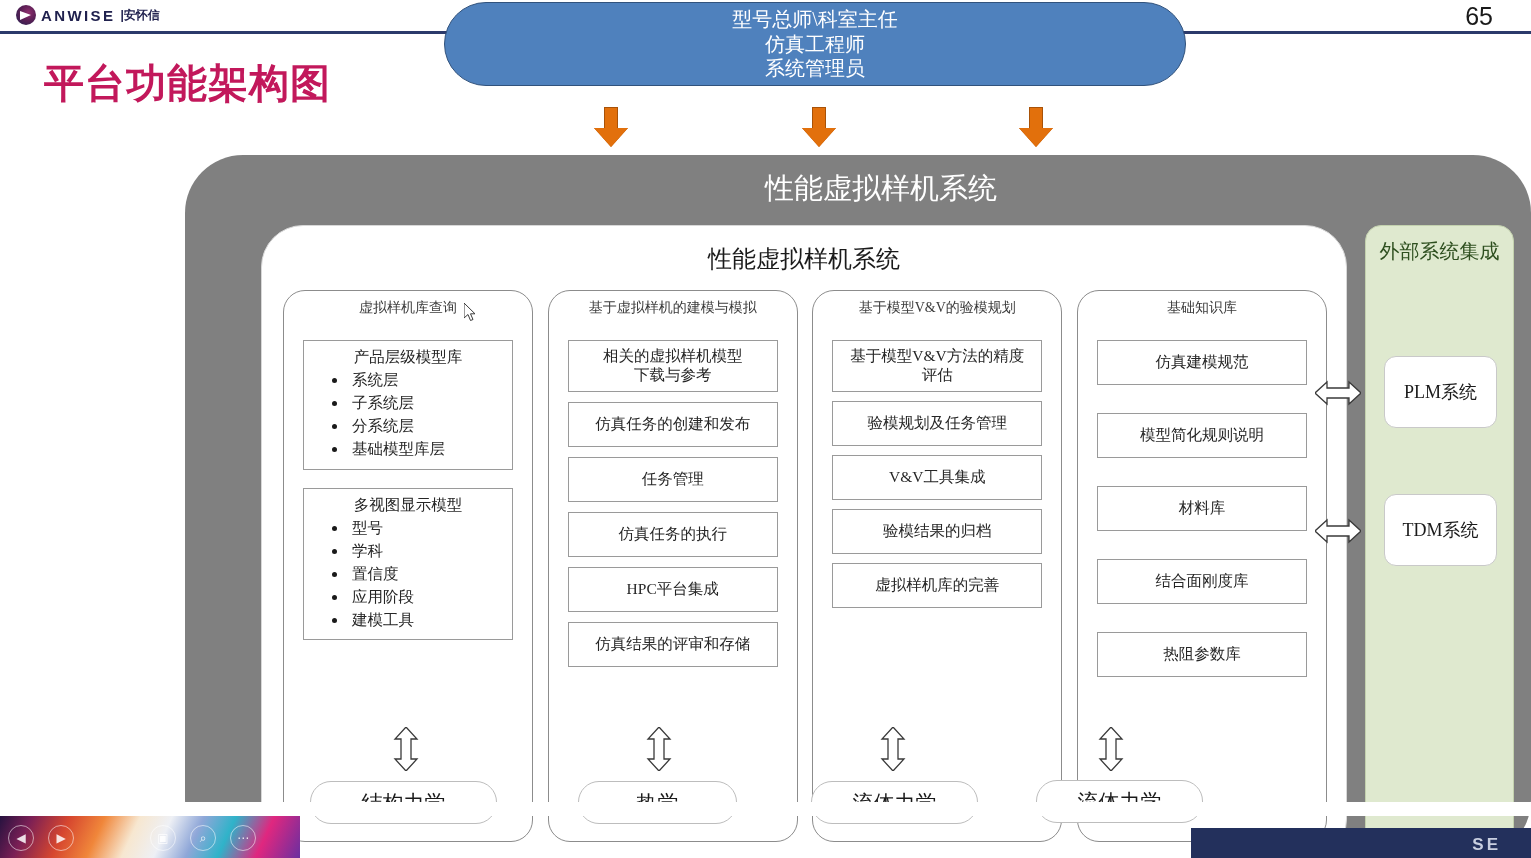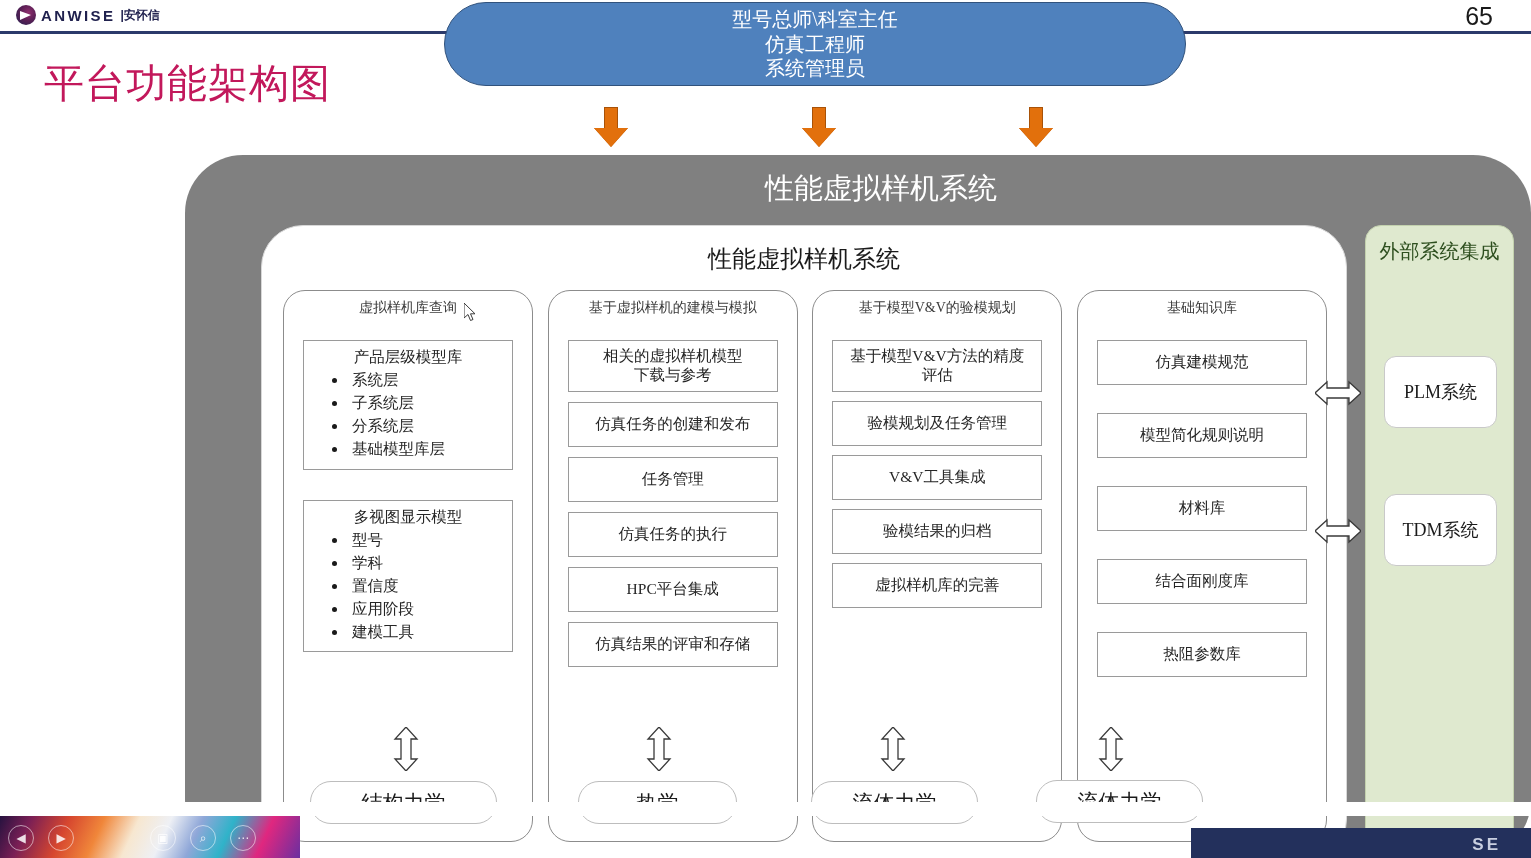--- a/index.html
+++ b/index.html
@@ -51,21 +51,21 @@
   .page-num {
     position: absolute; right: 38px; top: 2px;
     font-family: "Liberation Sans", sans-serif;
     font-size: 25px; color: #1a1a1a;
   }
 
   
   .slide-title {
     position: absolute; left: 44px; top: 56px;
     font-family: "Liberation Sans", sans-serif;
-    font-weight: normal; font-size: 40px;
+    font-weight: bold; font-size: 40px;
     color: #c2185b; letter-spacing: 1px;
     white-space: nowrap;
   }
 
   
   .role-oval {
     position: absolute; left: 444px; top: 2px;
     width: 742px; height: 84px;
     background: #4f81bd;
     border: 1px solid #31527c;
@@ -133,21 +133,21 @@
     background: #ffffff;
     position: relative;
   }
   .col-title {
     position: absolute; left: 4px; right: 4px; top: 8px;
     text-align: center; font-size: 14px; color: #3b3b3b;
     white-space: nowrap;
   }
   .col-body {
     position: absolute; left: 19px; right: 19px; top: 49px;
-    display: flex; flex-direction: column; gap: 12px;
+    display: flex; flex-direction: column; gap: 0;
   }
   .col-body.tight { gap: 10px; }
 
   
   .item-box {
     border: 1px solid #9a9a9a;
     background: #ffffff;
     min-height: 45px;
     display: flex; align-items: center; justify-content: center;
     text-align: center;

